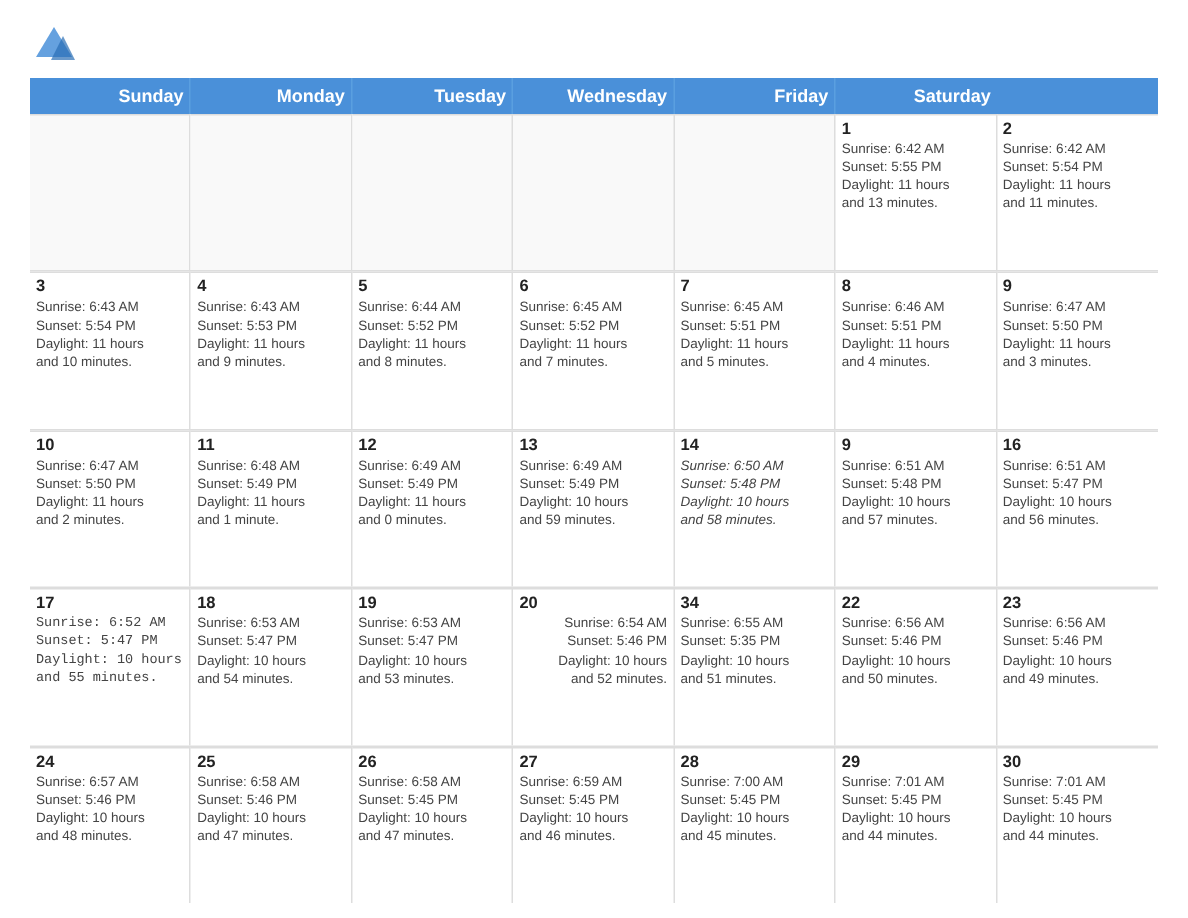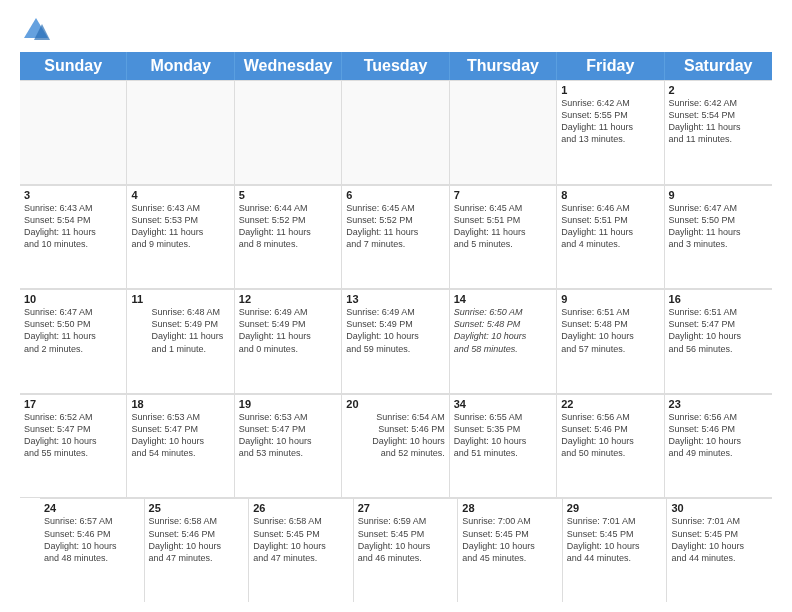--- a/index.html
+++ b/index.html
@@ -63,38 +63,38 @@
       flex-direction: column;
     }
     .cal-header-row {
       display: grid;
       grid-template-columns: repeat(7, 1fr);
       background: #4a90d9;
     }
     .cal-header-cell {
       color: #fff;
       font-weight: bold;
-      font-size: 16px;
+      font-size: 12px;
       padding: 5px 4px;
-      text-align: center;
+      text-align: right;
       border-right: 1px solid #5a9fe0;
     }
     .cal-header-cell:last-child { border-right: none; }
     .cal-body {
       flex: 1;
       display: flex;
       flex-direction: column;
     }
     .cal-row {
       display: grid;
       grid-template-columns: repeat(7, 1fr);
       flex: 1;
       border-bottom: 1px solid #ddd;
     }
-    .cal-row:last-child { border-bottom: none; margin-left: 20px; }
+    .cal-row:last-child { border-bottom: none; }
     .cal-cell {
       border-right: 1px solid #ddd;
       border-top: 1px solid #ddd;
       padding: 3px 4px;
       font-size: 9.5px;
       color: #333;
       vertical-align: top;
       min-height: 0;
       overflow: hidden;
     }
@@ -133,23 +133,22 @@
     <div class="title-block">
       <div class="month-title"></div>
       <div class="location-title"></div>
     </div>
   </div>
 
   <div class="calendar">
     <div class="cal-header-row">
     <div class="cal-header-cell">Sunday</div>
         <div class="cal-header-cell">Monday</div>
+        <div class="cal-header-cell">Tuesday</div>
         <div class="cal-header-cell">Wednesday</div>
-        <div class="cal-header-cell">Tuesday</div>
-        <div class="cal-header-cell">Thursday</div>
         <div class="cal-header-cell">Friday</div>
         <div class="cal-header-cell">Saturday</div>
       </div>
     <div class="cal-body">
     <div class="cal-row">
           <div class="cal-cell empty"></div>
           <div class="cal-cell empty"></div>
           <div class="cal-cell empty"></div>
           <div class="cal-cell empty"></div>
           <div class="cal-cell empty"></div>
@@ -222,21 +221,21 @@
         <div class="cal-row">
           <div class="cal-cell">
             <span class="day-num">10</span>
             <div class="cell-info" style="white-space: pre-line;">Sunrise: 6:47 AM
 Sunset: 5:50 PM
 Daylight: 11 hours
 and 2 minutes.</div>
           </div>
           <div class="cal-cell">
             <span class="day-num">11</span>
-            <div class="cell-info" style="white-space: pre-line; margin-left: 20px;">Sunrise: 6:48 AM
+            <div class="cell-info" style="white-space: pre-line;">Sunrise: 6:48 AM
 Sunset: 5:49 PM
 Daylight: 11 hours
 and 1 minute.</div>
           </div>
           <div class="cal-cell">
             <span class="day-num">12</span>
             <div class="cell-info" style="white-space: pre-line;">Sunrise: 6:49 AM
 Sunset: 5:49 PM
 Daylight: 11 hours
 and 0 minutes.</div>
@@ -266,21 +265,21 @@
             <span class="day-num">16</span>
             <div class="cell-info" style="white-space: pre-line;">Sunrise: 6:51 AM
 Sunset: 5:47 PM
 Daylight: 10 hours
 and 56 minutes.</div>
           </div>
         </div>
         <div class="cal-row">
           <div class="cal-cell">
             <span class="day-num">17</span>
-            <div class="cell-info" style="white-space: pre-line;">Sunrise: 6:52 AM
+            <div class="cell-info" style="white-space: pre-line; font-family: Liberation Mono, monospace;">Sunrise: 6:52 AM
 Sunset: 5:47 PM
 Daylight: 10 hours
 and 55 minutes.</div>
           </div>
           <div class="cal-cell">
             <span class="day-num">18</span>
             <div class="cell-info" style="white-space: pre-line;">Sunrise: 6:53 AM
 Sunset: 5:47 PM
 Daylight: 10 hours
 and 54 minutes.</div>

